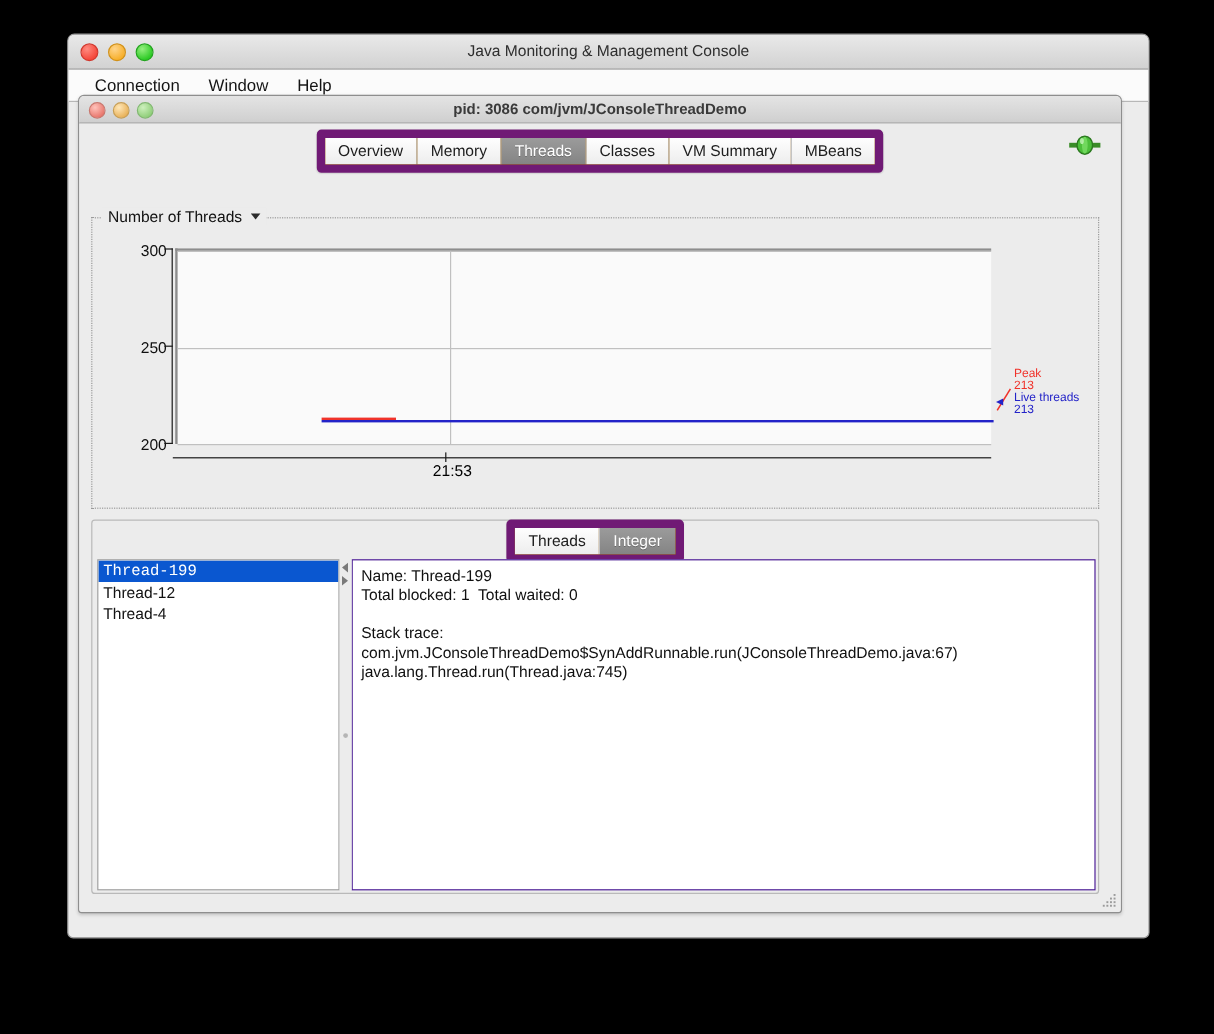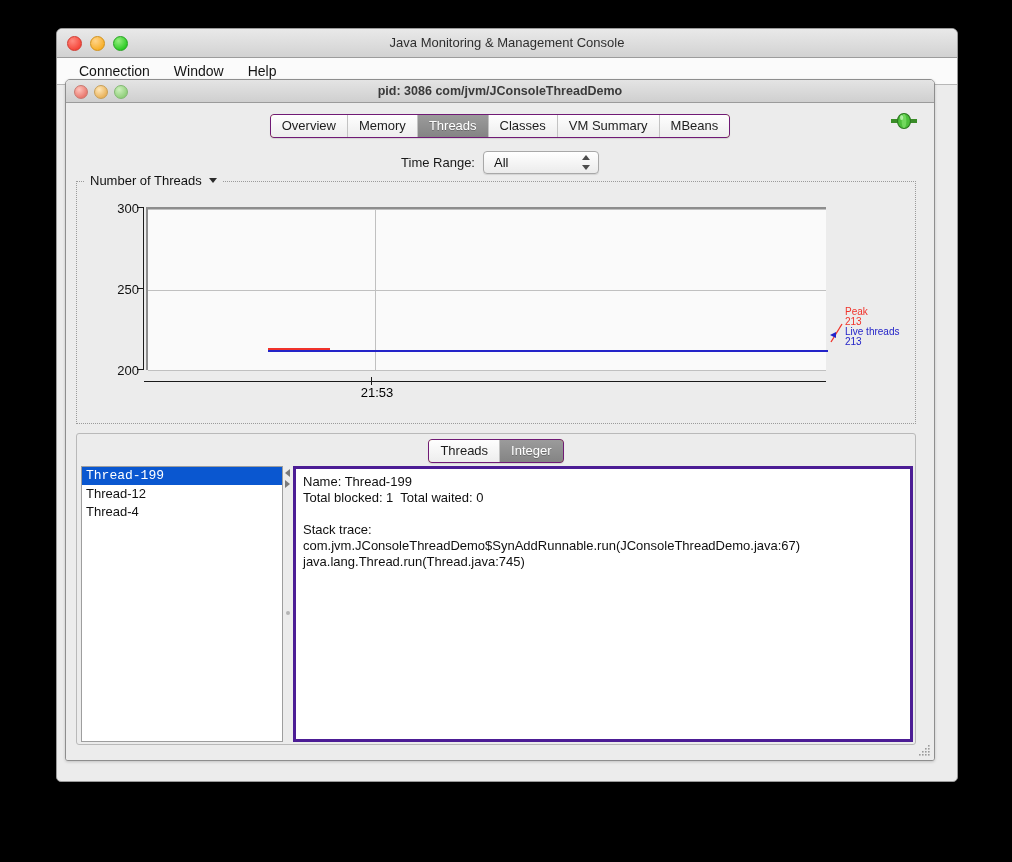--- a/index.html
+++ b/index.html
@@ -91,21 +91,21 @@
   #inner-body { position: relative; height: 657px; background: #ececec; }
 
   
   #tabbar {
     position: absolute; left: 0; right: 0; top: 8px;
     height: 30px;
     display: flex; justify-content: center; align-items: center;
   }
   .tabstrip {
     display: flex;
-    border: 1px solid #701a75;
+    border: 7px solid #701a75;
     border-radius: 4px;
     overflow: hidden;
     background: #a16207;
     box-shadow: 0 1px 1px rgba(0,0,0,0.10);
     height: 22px;
   }
   .tab {
     font-size: 13px;
     padding: 0 11px;
     line-height: 22px;
@@ -265,21 +265,21 @@
   .split-arrow.right {
     top: 14px;
     border-top: 4px solid transparent;
     border-bottom: 4px solid transparent;
     border-left: 5px solid #7a7a7a;
   }
   #split-grip { position: absolute; left: 3px; top: 145px; width: 4px; height: 4px; border-radius: 50%; background: #b5b5b5; }
   #thread-detail {
     flex: 1;
     background: #ffffff;
-    border: 3px solid #4c1d95;
+    border: 1px solid #4c1d95;
     box-sizing: border-box;
     padding: 5px 7px;
     overflow: hidden;
   }
   .detail-line {
     font-size: 13px;
     color: #101010;
     line-height: 16px;
     white-space: pre;
   }
@@ -334,30 +334,20 @@
       <div id="connect-indicator">
         <svg width="28" height="20" viewBox="0 0 28 20">
           <rect x="1" y="8" width="8" height="4" fill="#3a8c28"></rect>
           <rect x="19" y="8" width="8" height="4" fill="#3a8c28"></rect>
           <ellipse cx="14" cy="10" rx="6.5" ry="7.5" fill="#4cbf3a" stroke="#2c7a20" stroke-width="1.2"></ellipse>
           <ellipse cx="14" cy="10" rx="2.4" ry="7" fill="#7ee06a" opacity="0.75"></ellipse>
           <ellipse cx="11.6" cy="6.5" rx="1.6" ry="2.6" fill="#c6f5ba" opacity="0.8"></ellipse>
         </svg>
       </div>
 
-      <div id="timerange-row">
-        <div id="timerange-label">Time Range:</div>
-        <div id="timerange-select">
-          <div id="timerange-value">All</div>
-          <div class="stepper">
-            <div class="up"></div>
-            <div class="dn"></div>
-          </div>
-        </div>
-      </div>
 
       <div id="chart-group">
         <div id="chart-group-title">
           <span>Number of Threads</span>
           <span id="chart-title-arrow"></span>
         </div>
 
         <div id="chart-area">
 
           <div class="ytick-label" style="left:22px; top:19px; width:40px;">300</div>

